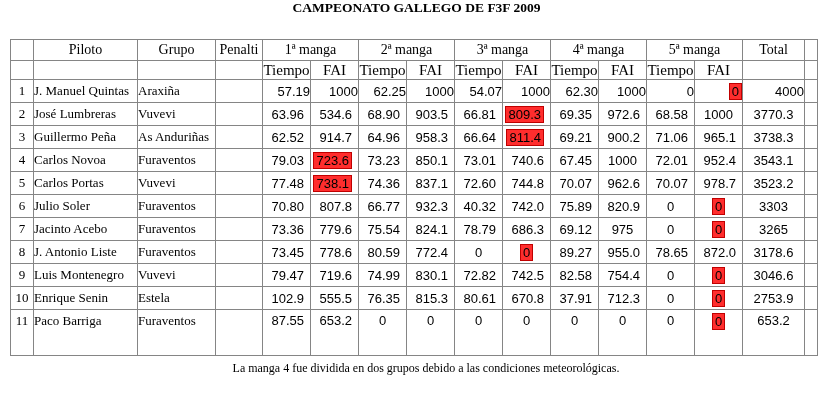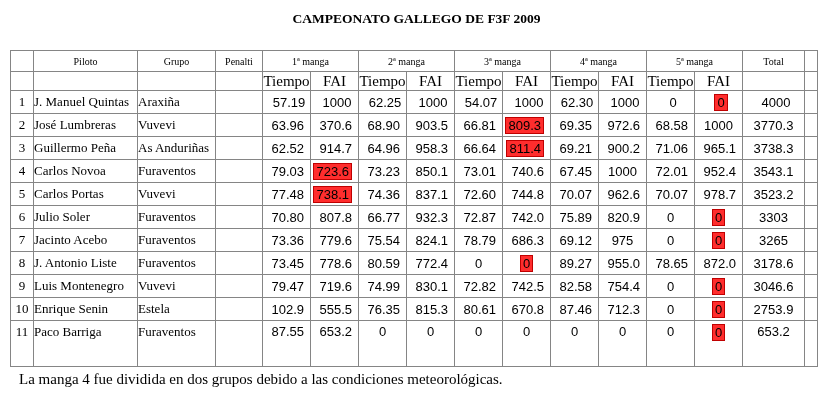--- a/index.html
+++ b/index.html
@@ -7,61 +7,61 @@
     padding: 0;
     background: #ffffff;
     color: #000000;
   }
   body {
     width: 833px;
     height: 420px;
     overflow: hidden;
     font-family: "Liberation Serif", "DejaVu Serif", serif;
   }
-  .page { padding-top: 11px; }
+  .page { }
 
   .title-block { text-align: center; line-height: 16px; margin-bottom: 23px; }
   .title-line { font-weight: bold; font-size: 13.5px; font-family: "Liberation Serif", "DejaVu Serif", serif; }
 
   table.results {
     border-collapse: collapse;
     table-layout: fixed;
     margin-left: 10px;
     empty-cells: show;
   }
   table.results td, table.results th {
     border: 1px solid #858585;
     padding: 0;
     font-weight: normal;
     font-size: 13px;
     overflow: hidden;
     white-space: nowrap;
   }
-  tr.hdr-row td { height: 20px; text-align: center; font-size: 10px; }
+  tr.hdr-row td { height: 20px; text-align: center; font-size: 14px; }
   tr.sub-row td { height: 18px; text-align: center; font-size: 15px; }
   tr.data-row td { height: 22px; }
   tr.data-row.tall td { height: 42px; vertical-align: top; padding-top: 3px; }
 
   td.rank { text-align: center; }
   td.text { text-align: left; padding-left: 6px; }
   td.bold { font-weight: bold; }
   td.num  { font-family: "Liberation Sans", "DejaVu Sans", sans-serif; font-size: 13px; }
   td.num.ar { text-align: right; padding-right: 6px; }
   td.num.ac { text-align: center; }
-  td.num.al { text-align: center; padding-left: 5px; }
+  td.num.al { text-align: right; padding-left: 5px; }
 
   .red-mark {
     display: inline-block;
     background: #ff2d2d;
     border: 1px solid #c00000;
     padding: 0 2px;
     line-height: 15px;
   }
 
-  .notes { margin: 4px 0 0 19px; font-size: 15px; line-height: 17px; }
+  .notes { margin: 4px 0 0 19px; font-size: 12px; line-height: 17px; text-align: center; }
 </style>
 </head>
 <body>
 
 <div class="page">
 
   <div class="title-block">
     <div class="title-line">CAMPEONATO GALLEGO DE F3F 2009</div>
   </div>
 
@@ -133,21 +133,21 @@
           <td class="num al"><span class="red-mark">0</span></td>
           <td class="num al">4000</td>
           <td class=""></td>
         </tr>
         <tr class="data-row">
           <td class="rank">2</td>
           <td class="text">José Lumbreras</td>
           <td class="text">Vuvevi</td>
           <td class="text"></td>
           <td class="num ar">63.96</td>
-          <td class="num ar">370.6</td>
+          <td class="num ar">534.6</td>
           <td class="num ar">68.90</td>
           <td class="num ar">903.5</td>
           <td class="num ar">66.81</td>
           <td class="num ar"><span class="red-mark">809.3</span></td>
           <td class="num ar">69.35</td>
           <td class="num ar">972.6</td>
           <td class="num ar">68.58</td>
           <td class="num ac">1000</td>
           <td class="num ac">3770.3</td>
           <td class=""></td>
@@ -208,21 +208,21 @@
         </tr>
         <tr class="data-row">
           <td class="rank">6</td>
           <td class="text">Julio Soler</td>
           <td class="text">Furaventos</td>
           <td class="text"></td>
           <td class="num ar">70.80</td>
           <td class="num ar">807.8</td>
           <td class="num ar">66.77</td>
           <td class="num ar">932.3</td>
-          <td class="num ar">72.87</td>
+          <td class="num ar">40.32</td>
           <td class="num ar">742.0</td>
           <td class="num ar">75.89</td>
           <td class="num ar">820.9</td>
           <td class="num ac">0</td>
           <td class="num ac"><span class="red-mark">0</span></td>
           <td class="num ac">3303</td>
           <td class=""></td>
         </tr>
         <tr class="data-row">
           <td class="rank">7</td>
@@ -282,21 +282,21 @@
           <td class="rank">10</td>
           <td class="text">Enrique Senin</td>
           <td class="text">Estela</td>
           <td class="text"></td>
           <td class="num ar">102.9</td>
           <td class="num ar">555.5</td>
           <td class="num ar">76.35</td>
           <td class="num ar">815.3</td>
           <td class="num ar">80.61</td>
           <td class="num ar">670.8</td>
-          <td class="num ar">87.46</td>
+          <td class="num ar">37.91</td>
           <td class="num ar">712.3</td>
           <td class="num ac">0</td>
           <td class="num ac"><span class="red-mark">0</span></td>
           <td class="num ac">2753.9</td>
           <td class=""></td>
         </tr>
         <tr class="data-row tall">
           <td class="rank">11</td>
           <td class="text">Paco Barriga</td>
           <td class="text">Furaventos</td>

